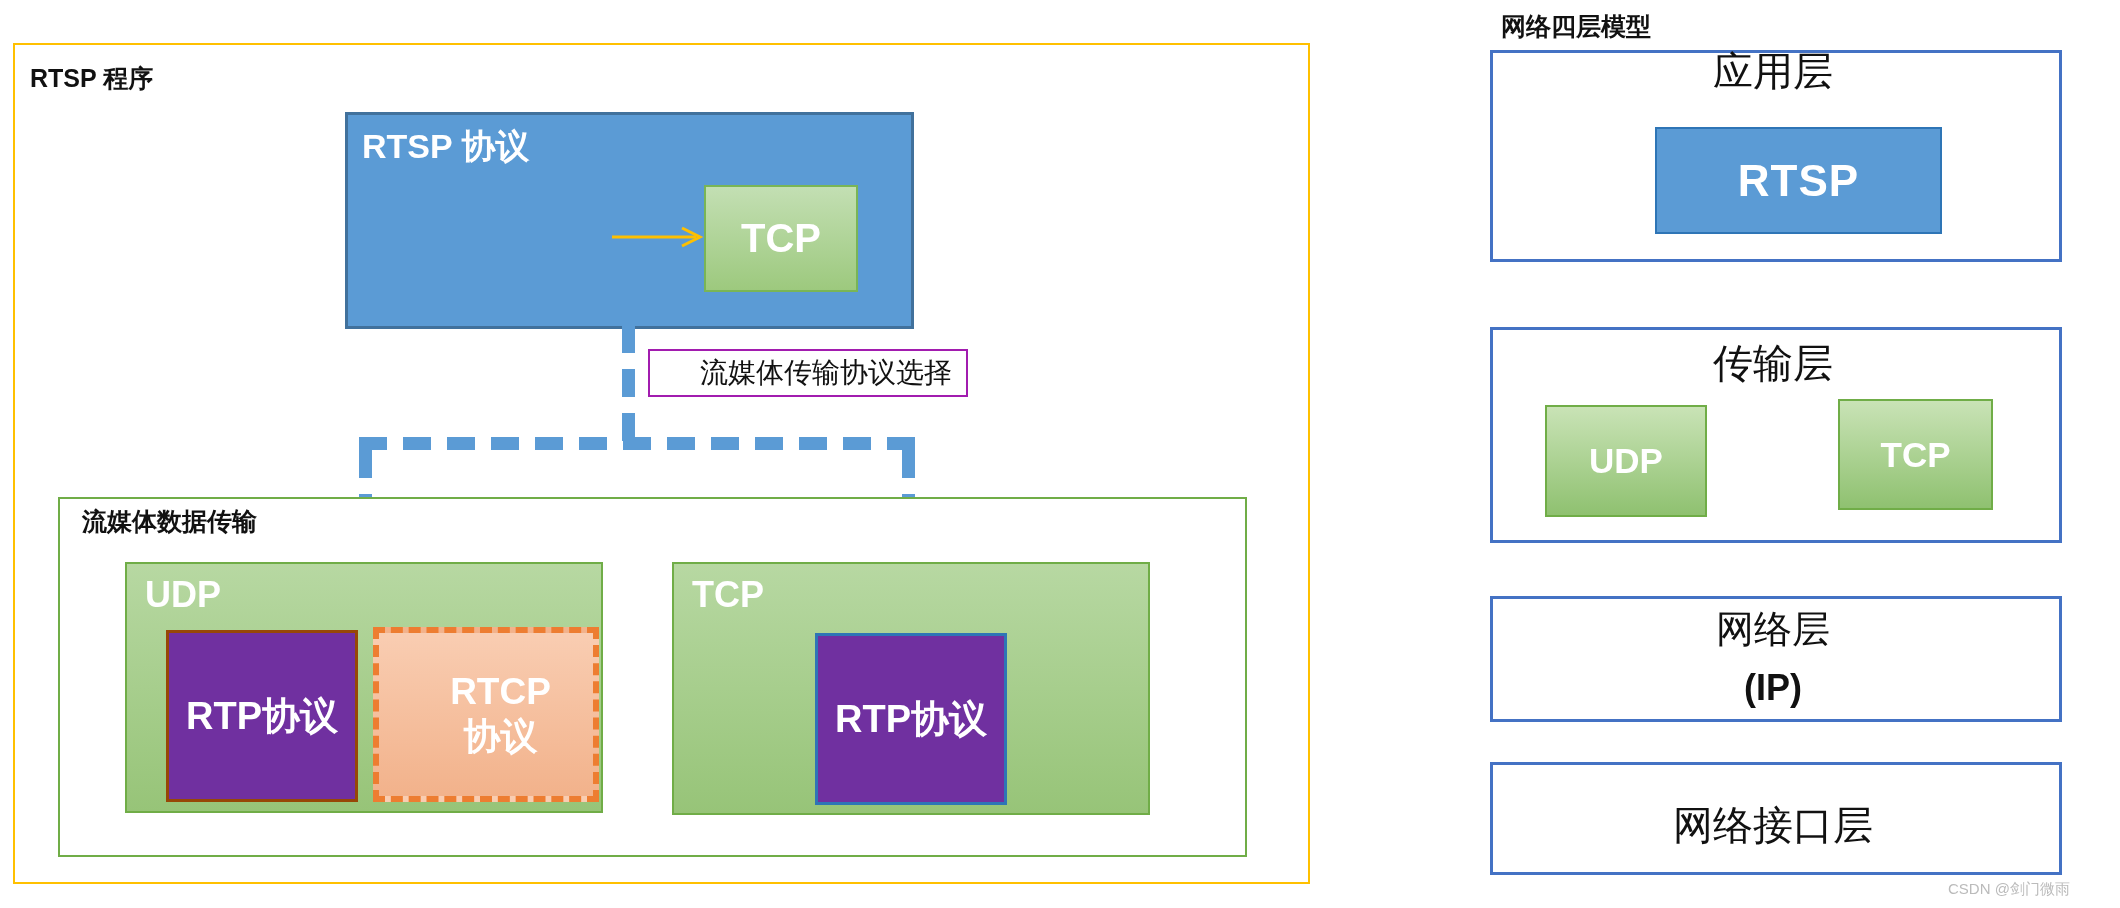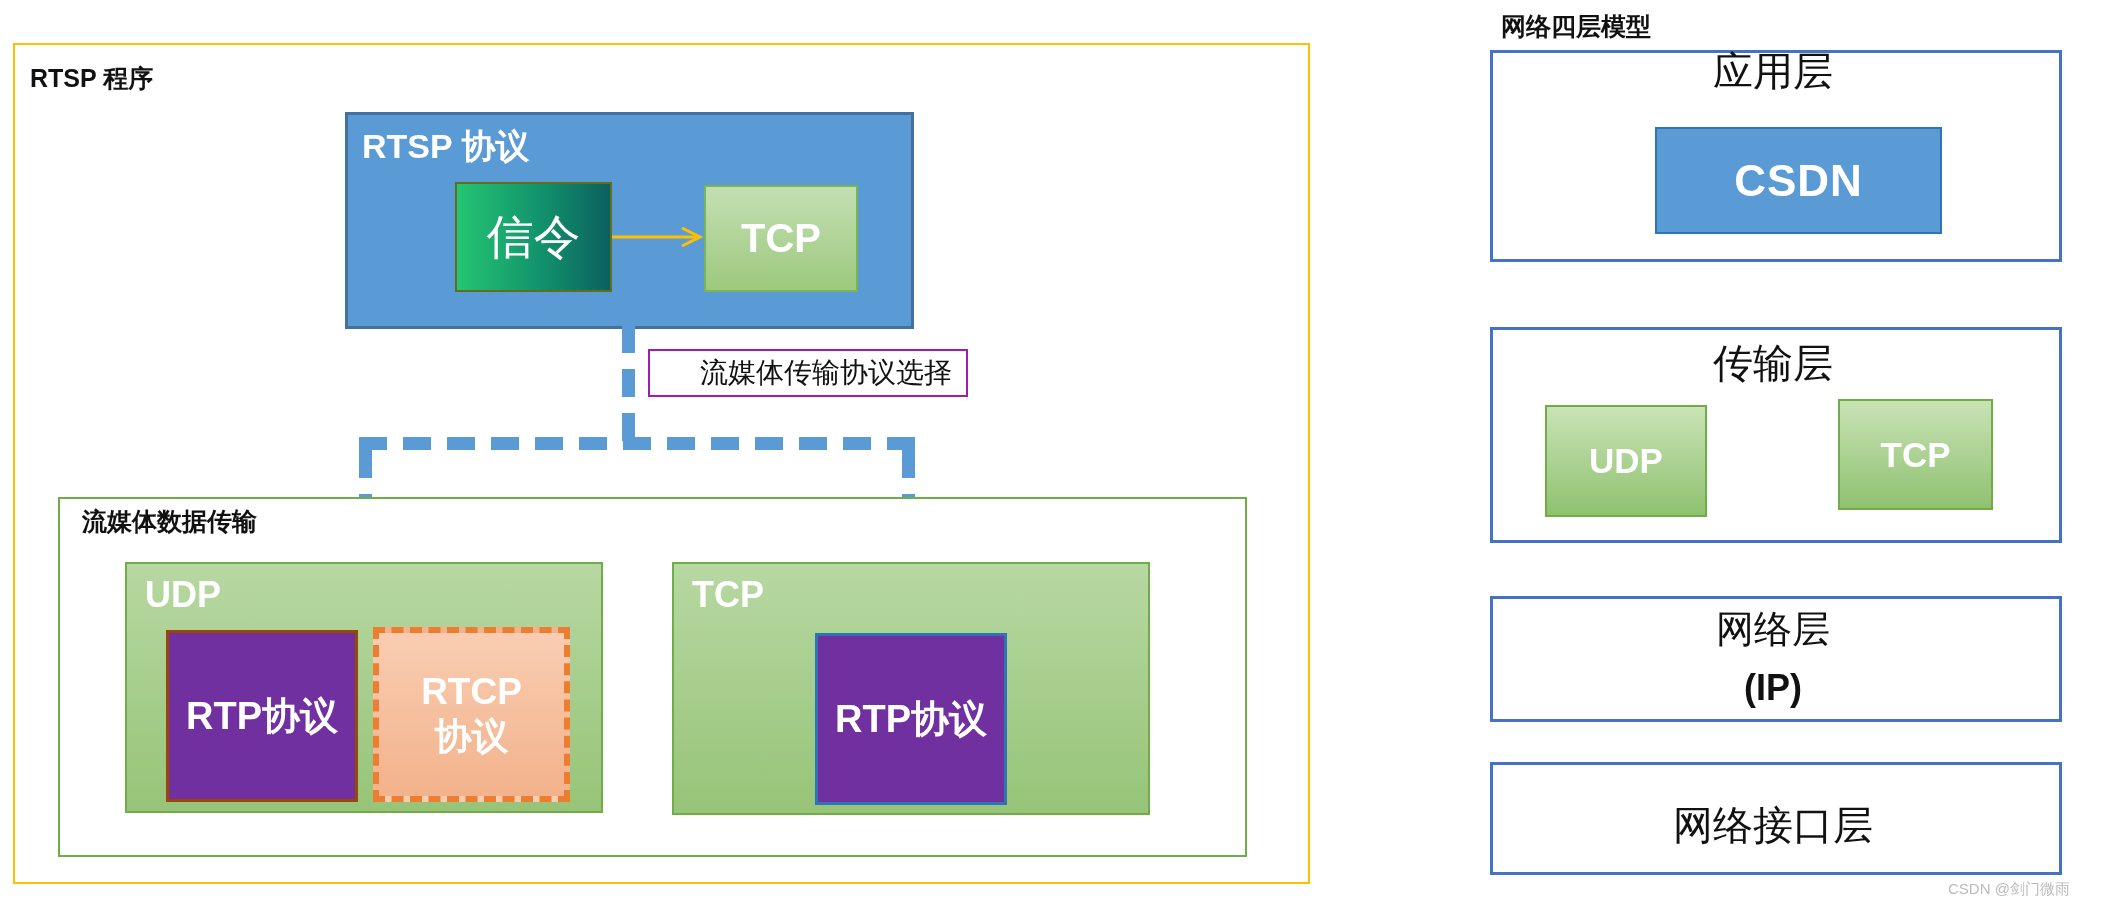--- a/index.html
+++ b/index.html
@@ -44,21 +44,21 @@
   .stream-title{left:82px;top:505px;font-size:25px;color:#111;}
   .green-section{border:2px solid #70AD47;background:linear-gradient(180deg,#B7D8A2 0%,#97C478 100%);}
   .udp-section{left:125px;top:562px;width:474px;height:247px;}
   .tcp-section{left:672px;top:562px;width:474px;height:249px;}
   .section-title{font-size:36px;color:#fff;padding:10px 0 0 18px;}
   .rtp-box{width:186px;height:166px;background:#7030A0;}
   .rtp-udp{left:166px;top:630px;border:3px solid #974706;}
   .rtp-tcp{left:815px;top:633px;border:3px solid #2E75B6;}
   .rtp-text{width:100%;height:100%;font-size:38px;color:#fff;border-radius:14px;}
   .rtcp-box{left:373px;top:627px;width:185px;height:163px;border:6px dashed #ED7D31;
-            background:linear-gradient(180deg,#F9CDB2 0%,#F2B28B 100%);}
+            background:linear-gradient(180deg,#F9CDB2 0%,#F2B28B 100%);padding-left:29px;}
   .rtcp-text{width:100%;height:100%;font-size:37px;color:#fff;line-height:1.2;}
 
   
   .model-title{left:1501px;top:10px;font-size:25px;color:#111;}
   .layer-box{left:1490px;width:566px;border:3px solid #4472C4;background:#fff;}
   .layer-app{top:50px;height:206px;}
   .layer-transport{top:327px;height:210px;}
   .layer-network{top:596px;height:120px;}
   .layer-iface{top:762px;height:107px;}
   .layer-name{font-size:40px;color:#111;}
@@ -81,23 +81,20 @@
 <body>
 
 <div class="canvas">
 
   <div class="abs program-box"></div>
   <div class="abs program-title sans-b">RTSP 程序</div>
 
   <div class="abs rtsp-box"></div>
   <div class="abs rtsp-box-title sans-b">RTSP 协议</div>
 
-  <div class="abs signal-box">
-    <div class="center signal-text serif-cjk">信令</div>
-  </div>
 
   <svg class="abs" style="left:612px;top:225px;" width="94" height="24">
     <line x1="0" y1="12" x2="84" y2="12" stroke="#FFC000" stroke-width="3"></line>
     <polyline points="70,3 88,12 70,21" fill="none" stroke="#FFC000" stroke-width="3"></polyline>
   </svg>
 
   <div class="abs tcp-top-box">
     <div class="center tcp-top-text sans-b">TCP</div>
   </div>
 
@@ -138,21 +135,21 @@
   </div>
   <div class="abs rtp-box rtp-tcp">
     <div class="center rtp-text sans-b">RTP协议</div>
   </div>
 
   <div class="abs model-title sans-b">网络四层模型</div>
 
   <div class="abs layer-box layer-app"></div>
   <div class="abs center layer-name serif-cjk app-name">应用层</div>
   <div class="abs rtsp-right">
-    <div class="center rtsp-right-text sans-b">CSDN</div>
+    <div class="center rtsp-right-text sans-b">RTSP</div>
   </div>
 
   <div class="abs layer-box layer-transport"></div>
   <div class="abs center layer-name serif-cjk transport-name">传输层</div>
   <div class="abs small-green udp-right">
     <div class="center small-green-text sans-b">UDP</div>
   </div>
   <div class="abs small-green tcp-right">
     <div class="center small-green-text sans-b">TCP</div>
   </div>

